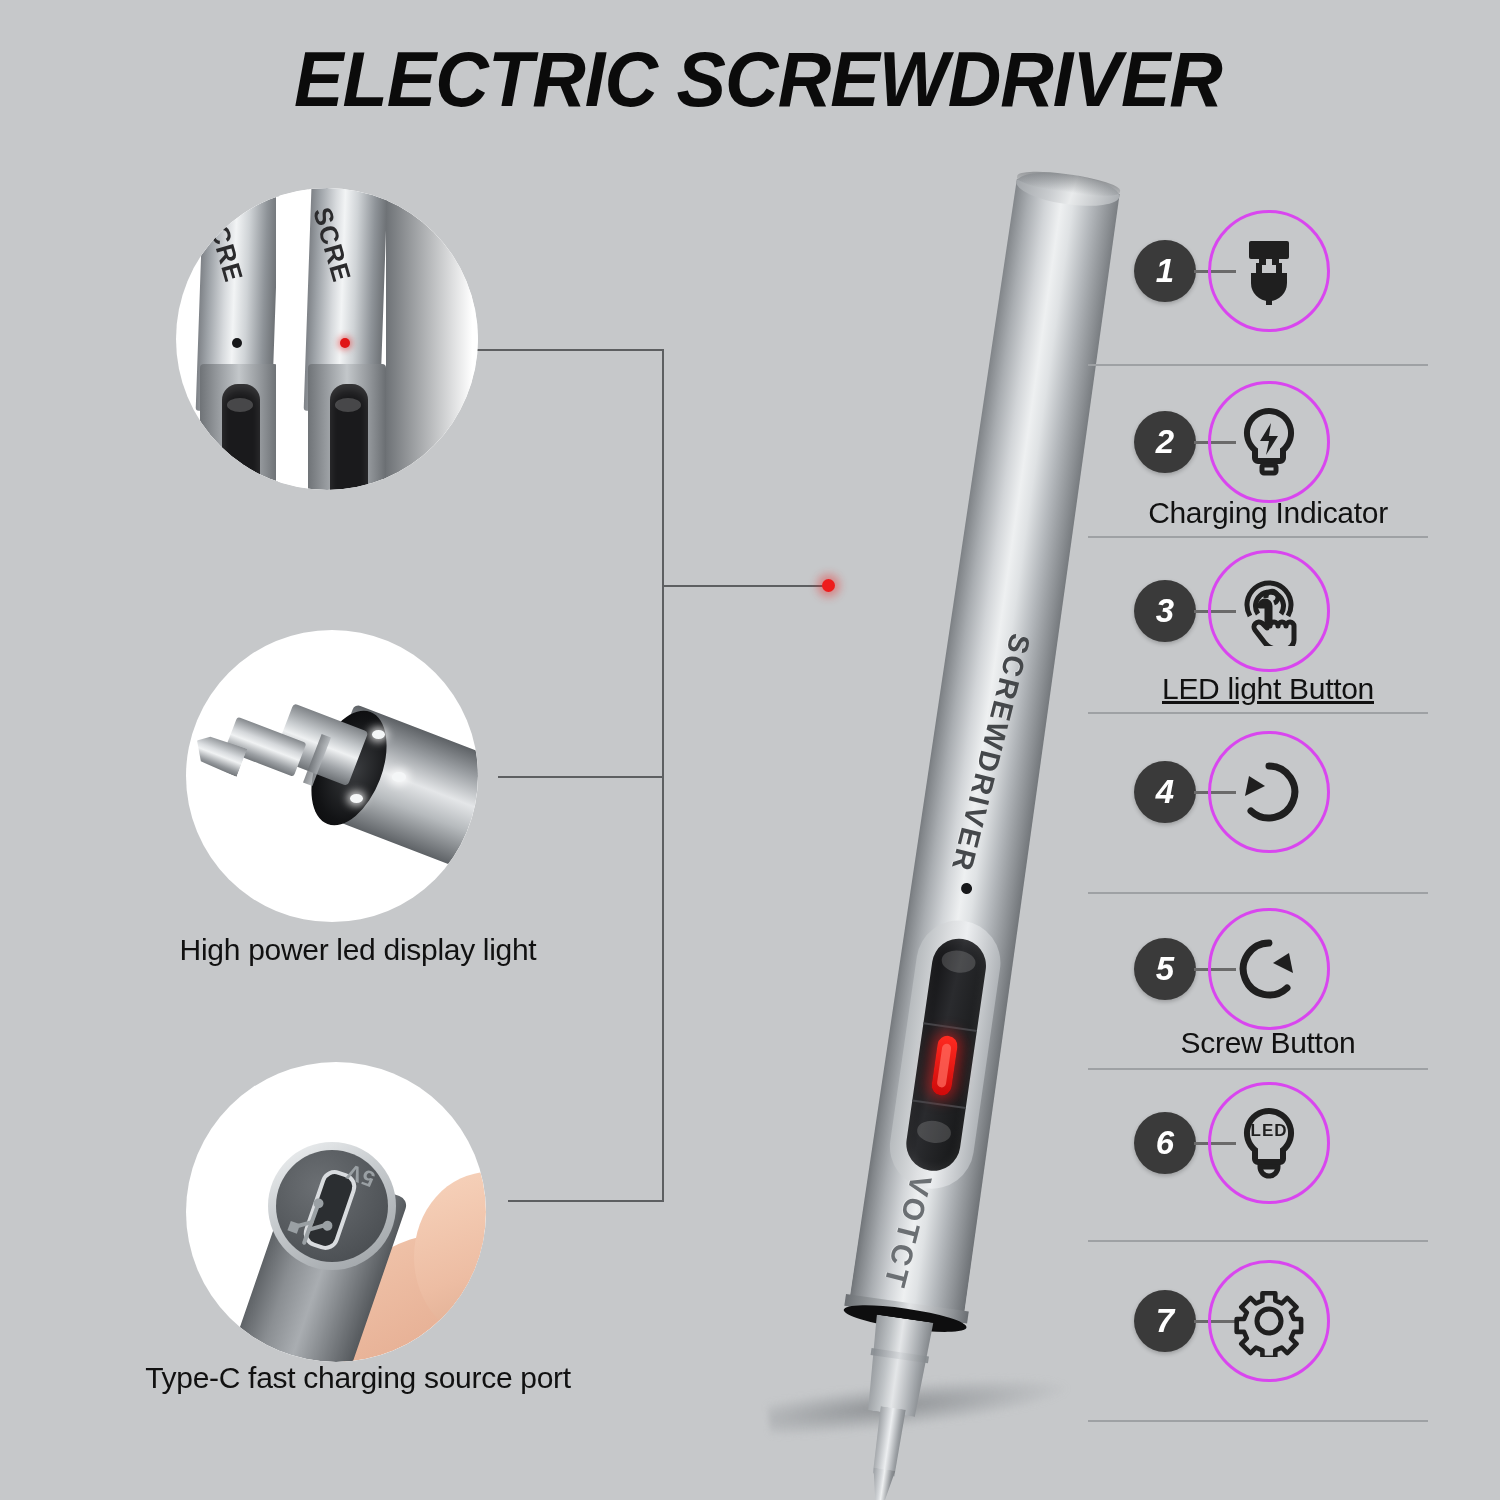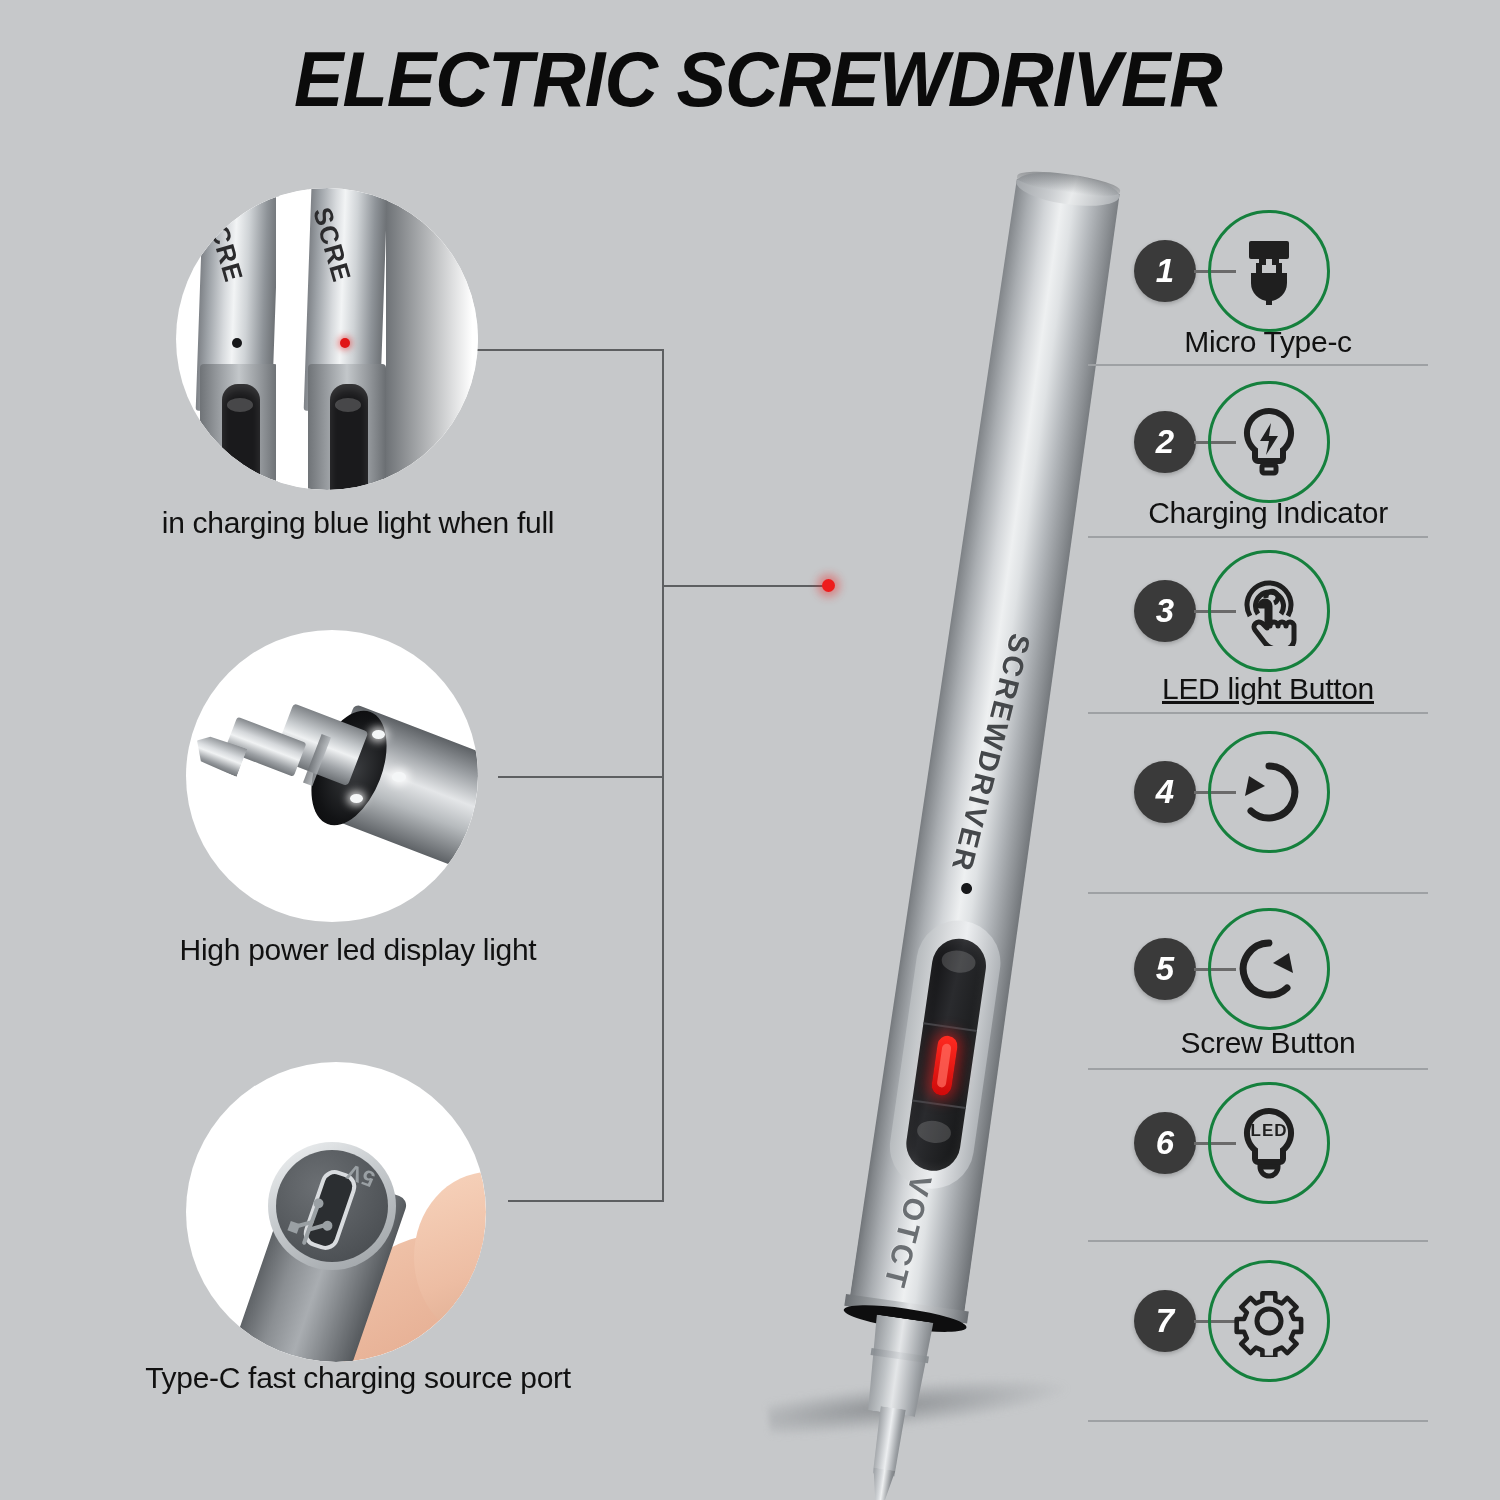--- a/index.html
+++ b/index.html
@@ -199,21 +199,21 @@
   .feat-badge{
     position:absolute;width:62px;height:62px;border-radius:50%;
     background:#3a3a3a;
     display:flex;align-items:center;justify-content:center;
     color:#ffffff;font-weight:bold;font-style:italic;font-size:33px;
     box-shadow:0 2px 4px rgba(0,0,0,0.22);
   }
   .feat-link{position:absolute;height:3px;background:#6a6a6a;}
   .feat-circle{
     position:absolute;width:122px;height:122px;border-radius:50%;
-    border:3px solid #15803d;
+    border:3px solid #d946ef;
     box-sizing:border-box;
     display:flex;align-items:center;justify-content:center;
   }
   .feat-label{
     position:absolute;width:400px;text-align:center;
     font-size:30px;color:#111;letter-spacing:-0.3px;
     font-family:"Liberation Sans",sans-serif;
   }
   .feat-rule{
     position:absolute;left:1080px;width:340px;height:2px;background:#9ea1a4;
@@ -253,21 +253,20 @@
         <div class="btn-gloss" style="left:5px;top:14px;"></div>
       </div>
       <div class="screwtxt" style="left:160px;top:16px;transform:rotate(74deg);">SCRE</div>
       <div class="dot-ind" style="left:164px;top:150px;background:#e01616;box-shadow:0 0 6px 2px rgba(224,22,22,.5);"></div>
 
       <div style="position:absolute;left:210px;top:-20px;width:120px;height:360px;background:linear-gradient(90deg,#6e7276,#ffffff 72%);"></div>
     </div>
   </div>
 
   <div class="caption" style="left:20px;top:505px;width:660px;">
-    <div>in charging blue light when full</div>
   </div>
 
   <div class="inset" style="left:178px;top:630px;width:292px;height:292px;">
     <div class="inset-clip">
 
       <div style="position:absolute;left:148px;top:70px;width:230px;height:116px;
                   background:linear-gradient(180deg,#5d6165 0%,#9ca0a4 22%,#e4e6e8 46%,#b6babd 68%,#5e6266 100%);
                   transform:rotate(21deg);transform-origin:0 50%;border-radius:6px;"></div>
 
       <div style="position:absolute;left:130px;top:78px;width:66px;height:120px;
@@ -379,21 +378,20 @@
         <rect x="12" y="4" width="40" height="18" rx="2" fill="#1f1f1f"></rect>
         <rect x="22" y="18" width="7" height="10" fill="#1f1f1f"></rect>
         <rect x="35" y="18" width="7" height="10" fill="#1f1f1f"></rect>
         <rect x="19" y="26" width="6" height="12" fill="#1f1f1f"></rect>
         <rect x="39" y="26" width="6" height="12" fill="#1f1f1f"></rect>
         <path d="M14 36 h36 v10 a18 18 0 0 1 -36 0 z" fill="#1f1f1f"></path>
         <rect x="29" y="58" width="6" height="10" fill="#1f1f1f"></rect>
       </svg>
     </span>
   </div>
-  <div class="feat-label" style="left:1060px;top:325px;">Micro Type-c</div>
   <div class="feat-rule" style="top:364px;"></div>
 
   <div class="feat-badge" style="left:1126px;top:411px;">
     <span>2</span>
   </div>
   <div class="feat-link" style="left:1186px;top:441px;width:42px;"></div>
   <div class="feat-circle" style="left:1200px;top:381px;">
     <span class="feat-icon">
       <svg width="62" height="70" viewBox="0 0 62 70">
         <path d="M31 4 a22 22 0 0 1 14 39 l0 8 a3 3 0 0 1 -3 3 l-22 0 a3 3 0 0 1 -3 -3 l0 -8 A22 22 0 0 1 31 4 z" fill="none" stroke="#1f1f1f" stroke-width="6"></path>

